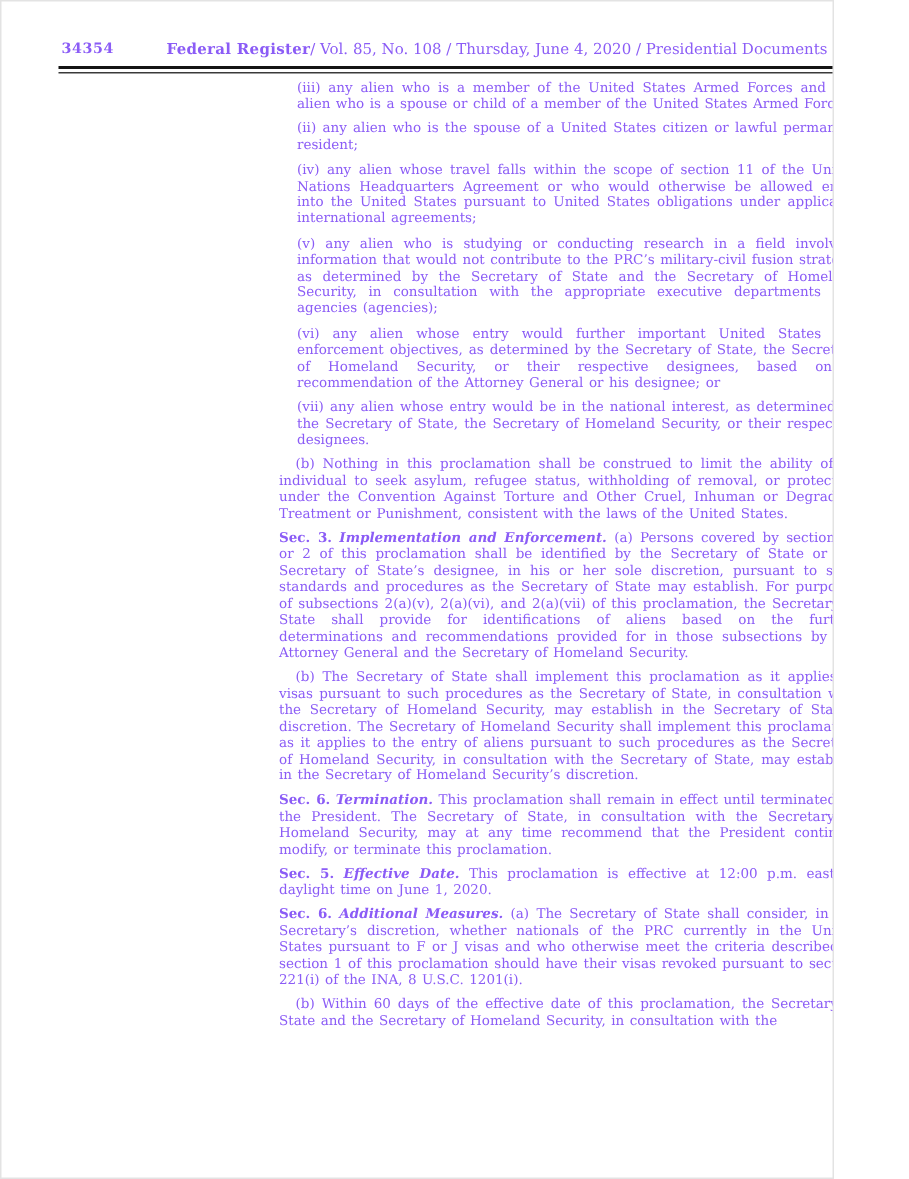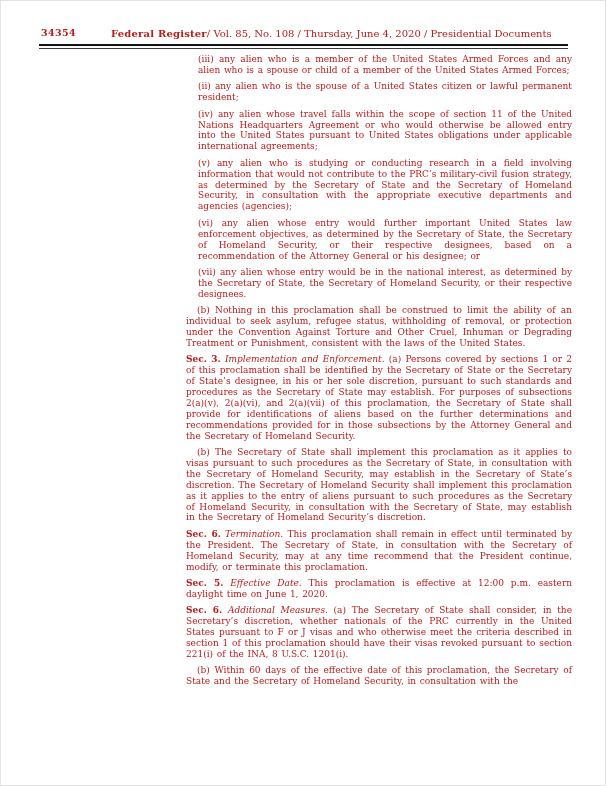--- a/index.html
+++ b/index.html
@@ -1,22 +1,22 @@
 <!DOCTYPE html>
 <html><head>
 <meta charset="utf-8">
 <style>
   html, body { margin: 0; padding: 0; background: #ffffff; }
   .page {
     position: relative;
-    width: 606px;
+    width: 556px;
     height: 786px;
     background: #ffffff;
     font-family: "DejaVu Serif", serif;
-    color: #b91c1c;
+    color: #8b5cf6;
     overflow: hidden;
     border: 1px solid #e3e3e3;
     box-sizing: border-box;
   }
   .header {
     position: absolute;
     top: 26px;
     left: 40px;
     right: 38px;
     height: 14px;
@@ -55,21 +55,21 @@
     font-size: 9px;
     line-height: 10.9px;
     text-align: justify;
     word-spacing: 0.8px;
   }
   .block { margin: 0 0 5.5px 0; }
   .block.item { margin-left: 12px; }
   .block.para { text-indent: 11px; }
   .block.section { }
   .sec-label { font-weight: bold; }
-  .sec-title { font-style: italic; }
+  .sec-title { font-style: italic; font-weight: bold; }
 </style>
 </head>
 <body>
 
 <div class="page">
 
   <div class="header">
     <span class="page-number">34354</span>
     <span class="masthead"><span class="pub">Federal Register</span><span>/ Vol. 85, No. 108 / Thursday, June 4, 2020 / Presidential Documents</span></span>
   </div>

